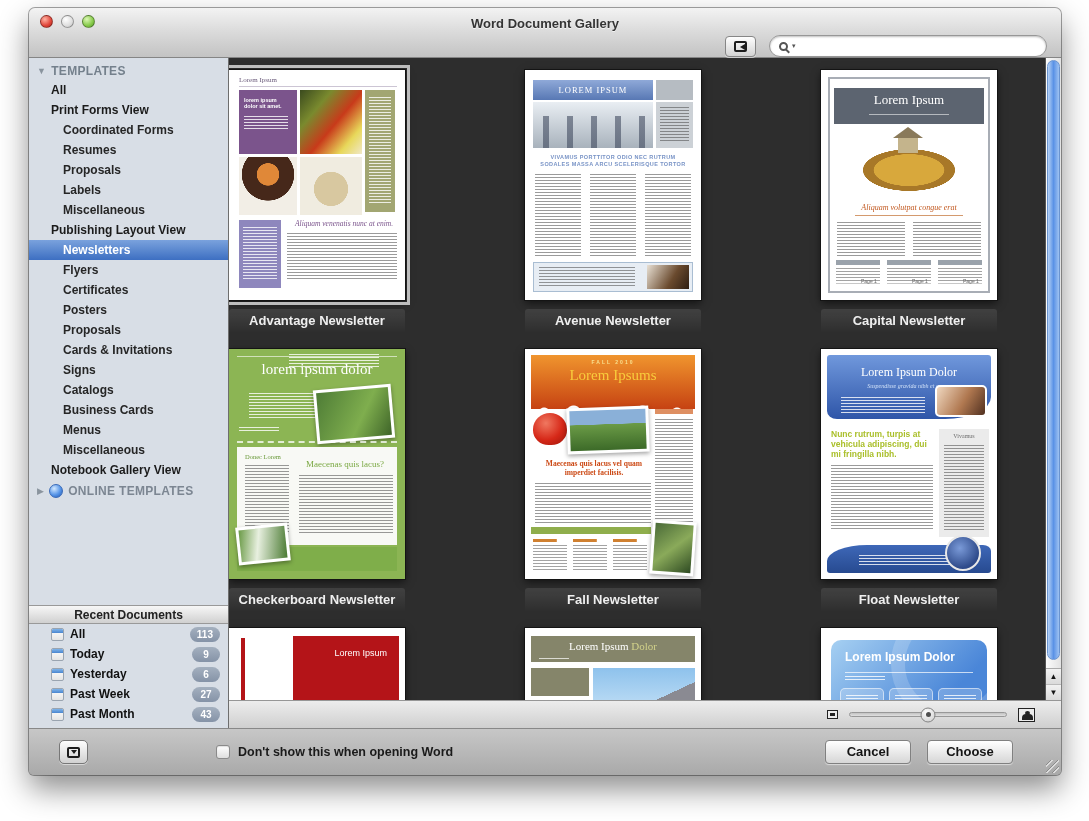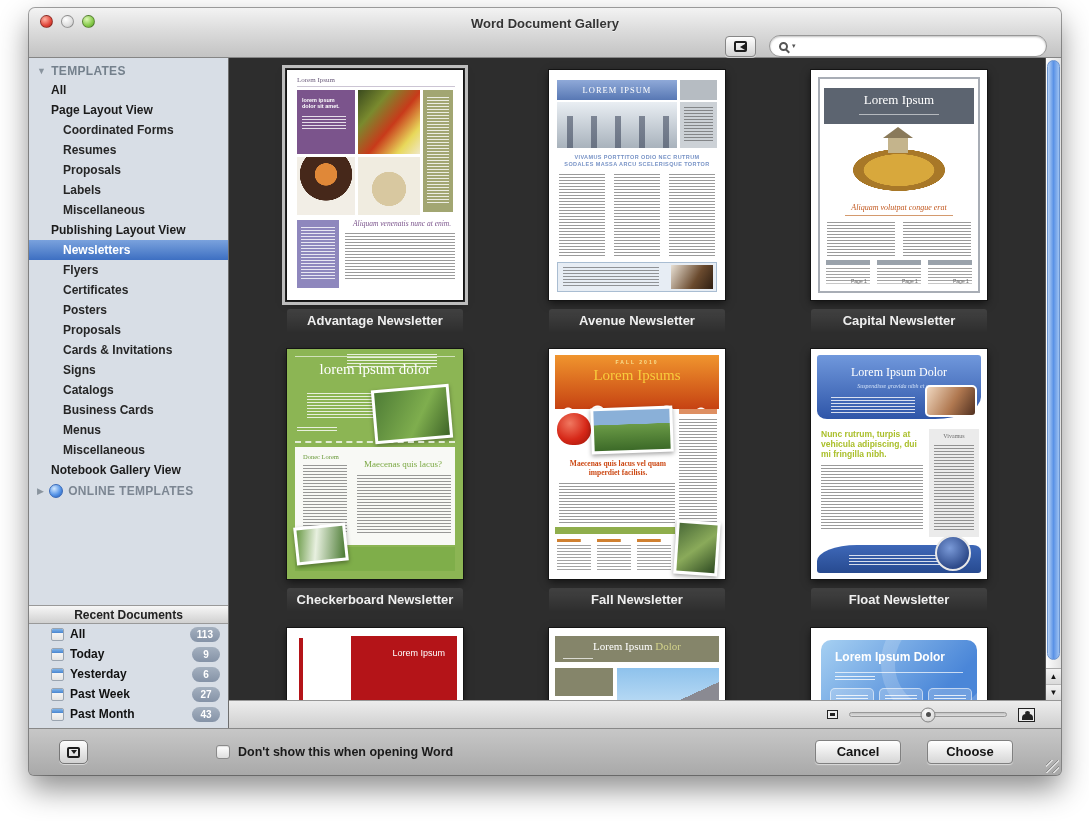--- a/index.html
+++ b/index.html
@@ -61,21 +61,21 @@
   .cal::before { content:""; position:absolute; top:0; left:0; right:0; height:4px;
                  background:linear-gradient(#7fb3e8,#4a86d0); border-radius:1px 1px 0 0; }
   .recent-label { font-weight:bold; color:#111; flex:1; }
   .badge { min-width:28px; text-align:center; background:linear-gradient(#a4b0bf,#8593a7); color:#fff;
            font-size:10px; font-weight:bold; border-radius:9px; padding:2px 7px; }
 
   
   .main-col { flex:1; display:flex; flex-direction:column; min-width:0; }
   .gal-wrap { flex:1; display:flex; min-height:0; }
   .gallery { flex:1; background:#2d2d2d; overflow:hidden; padding-top:12px; }
-  .g-row { display:flex; justify-content:center; gap:86px; margin-bottom:16px; }
+  .g-row { display:flex; gap:120px; margin-bottom:16px; }
   .cell { width:176px; cursor:default; }
   .thumb { width:176px; height:230px; background:#fff; position:relative; overflow:hidden;
            box-shadow:0 0 0 1px #141414, 0 3px 8px rgba(0,0,0,.6); }
   .cell.selected .thumb { outline:3px solid #bdbdbd; outline-offset:2px; }
   .caption { margin-top:9px; height:24px; line-height:24px; text-align:center; color:#efefef;
              font-size:13px; font-weight:bold; border-radius:3px;
              background:linear-gradient(180deg,rgba(255,255,255,.10),rgba(255,255,255,0)); }
 
   .m { position:absolute; }
   .tlD { background-image:repeating-linear-gradient(180deg, rgba(72,72,72,.55) 0 1px, transparent 1px 3px); }
@@ -266,21 +266,21 @@
   
   .footer { height:47px; flex:none; position:relative; background:linear-gradient(#c7c7c7,#a9a9a9);
             border-top:1px solid #888; display:flex; align-items:center; padding:0 24px; }
   .panel-btn { width:29px; height:24px; border:1px solid #777; border-radius:5px;
                background:linear-gradient(#fdfdfd,#d1d1d1); display:flex; align-items:center; justify-content:center;
                margin-left:6px; box-shadow:0 1px 0 rgba(255,255,255,.5); }
   .chk-wrap { display:flex; align-items:center; gap:8px; margin-left:128px; }
   .checkbox { width:14px; height:14px; border:1px solid #8a8a8a; border-radius:3px;
               background:linear-gradient(#ffffff,#dedede); box-shadow:inset 0 1px 1px rgba(0,0,0,.12); }
   .chk-label { font-size:12.5px; color:#1a1a1a; font-weight:bold; }
-  .footer-btns { margin-left:auto; display:flex; gap:26px; margin-right:24px;align-items:flex-end; }
+  .footer-btns { margin-left:auto; display:flex; gap:16px; margin-right:24px;align-items:flex-end; }
   .btn { width:86px; height:24px; border:1px solid #808080; border-radius:4px; text-align:center; line-height:22px;
          font-size:13px; font-weight:bold; color:#141414; background:linear-gradient(#ffffff,#d6d6d6);
          box-shadow:0 1px 1px rgba(255,255,255,.55); }
   .grip { position:absolute; right:2px; bottom:2px; width:13px; height:13px;
           background:repeating-linear-gradient(135deg, transparent 0 3px, #8a8a8a 3px 4px, #dcdcdc 4px 5px); }
 </style>
 </head>
 <body>
 
 <div class="win">
@@ -305,21 +305,21 @@
   </div>
 
   <div class="content">
 
     <aside class="sidebar">
       <div class="sb-head">
         <span class="tri">▼</span>
         <span>TEMPLATES</span>
       </div>
       <div class="sb-item">All</div>
-      <div class="sb-item">Page Layout View</div>
+      <div class="sb-item">Print Forms View</div>
       <div class="sb-item sub">Coordinated Forms</div>
       <div class="sb-item sub">Resumes</div>
       <div class="sb-item sub">Proposals</div>
       <div class="sb-item sub">Labels</div>
       <div class="sb-item sub">Miscellaneous</div>
       <div class="sb-item">Publishing Layout View</div>
       <div class="sb-item sub selected">Newsletters</div>
       <div class="sb-item sub">Flyers</div>
       <div class="sb-item sub">Certificates</div>
       <div class="sb-item sub">Posters</div>

